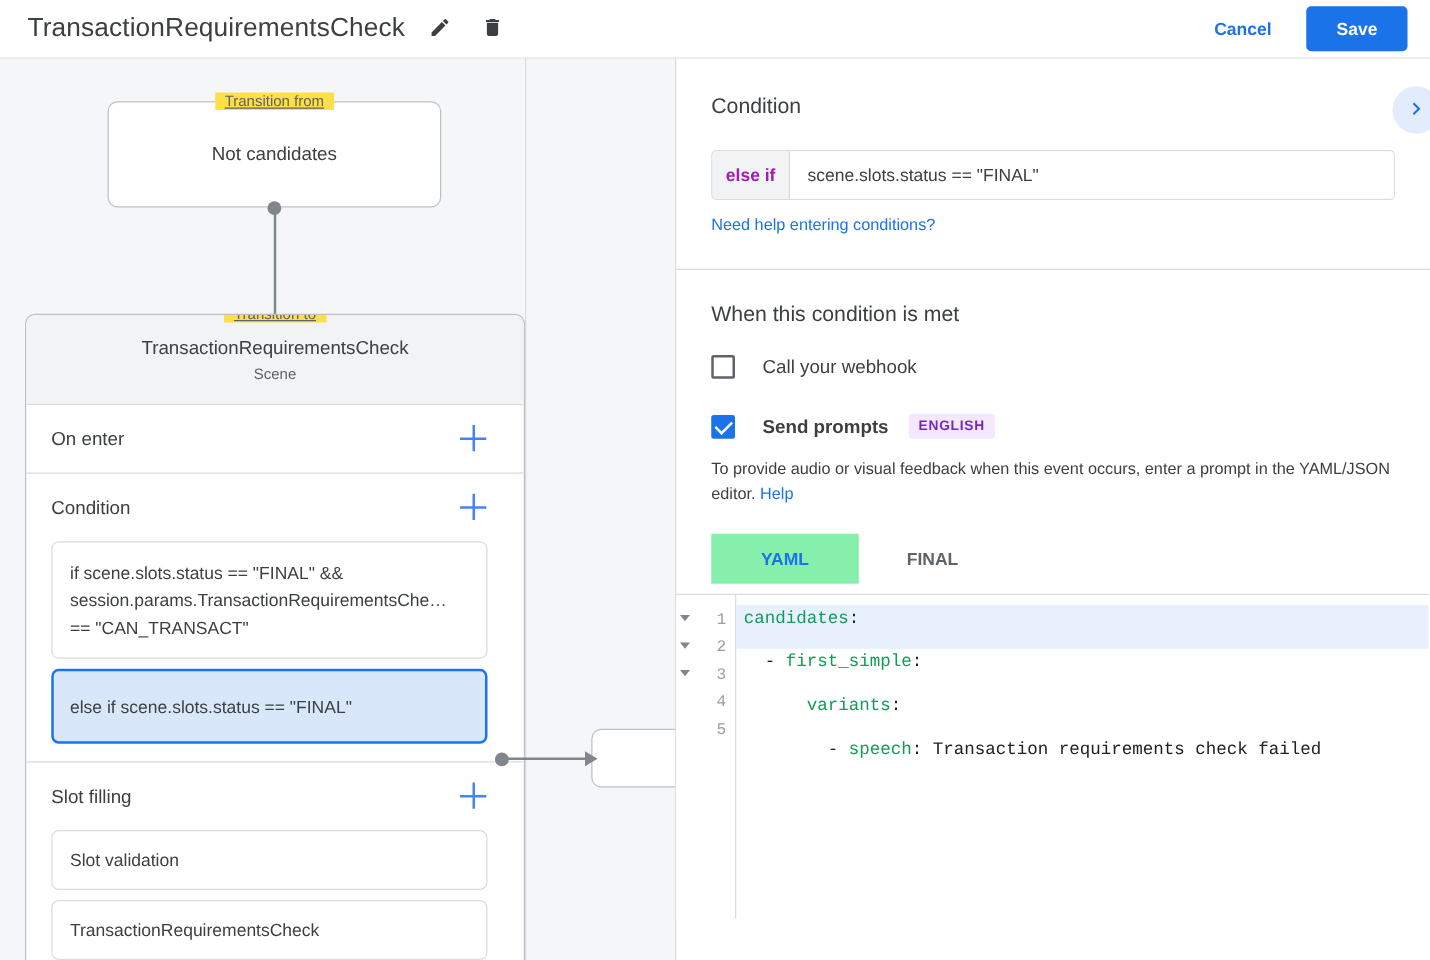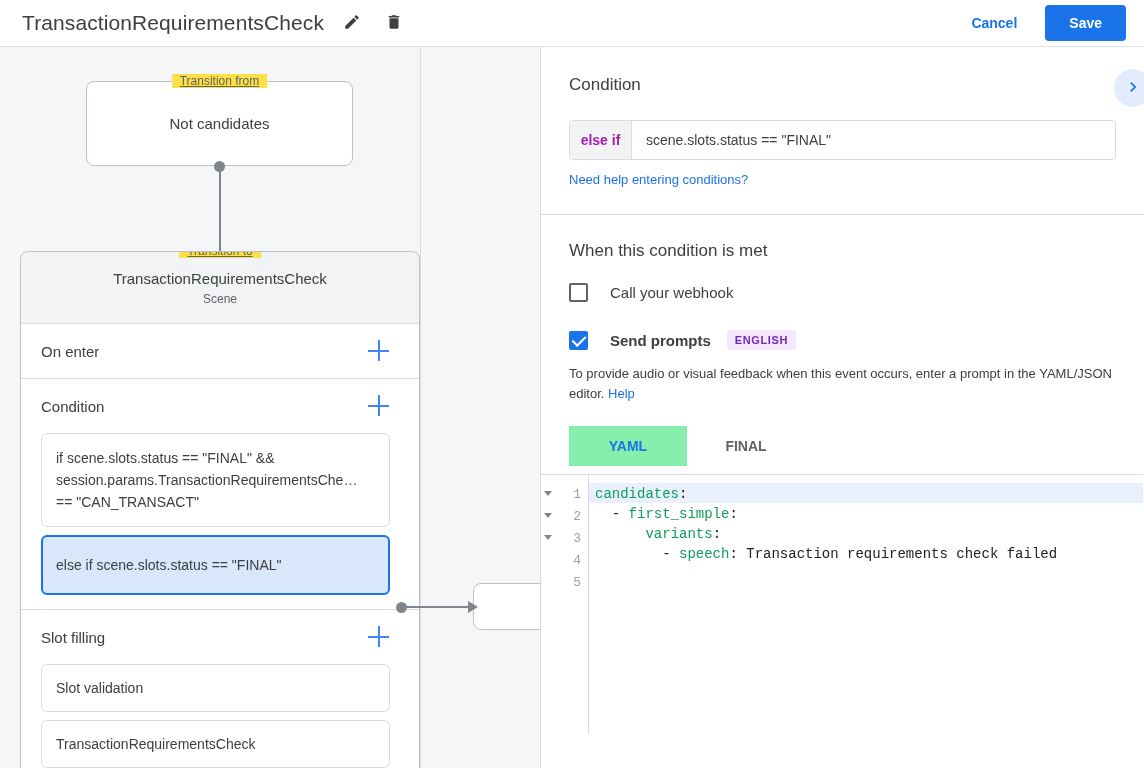--- a/index.html
+++ b/index.html
@@ -279,21 +279,21 @@
   }
   .fold-caret {
     position: absolute; left: 5px; top: 8px;
     width: 0; height: 0;
     border-left: 4px solid transparent;
     border-right: 4px solid transparent;
     border-top: 5px solid #80868b;
   }
   #editor-code { flex: 1; padding-top: 8px; position: relative; }
   .code-row {
-    height: 20px; line-height: 22px;
+    height: 35px; line-height: 22px;
     white-space: pre; padding-left: 6px; color: #202124;
   }
   .code-row.highlight { background: #e8f0fe; }
   .tok-key { color: #0f9d58; }
   .tok-punc { color: #202124; }
   .tok-val { color: #202124; text-align: right; }
 </style>
 </head>
 <body>
 

